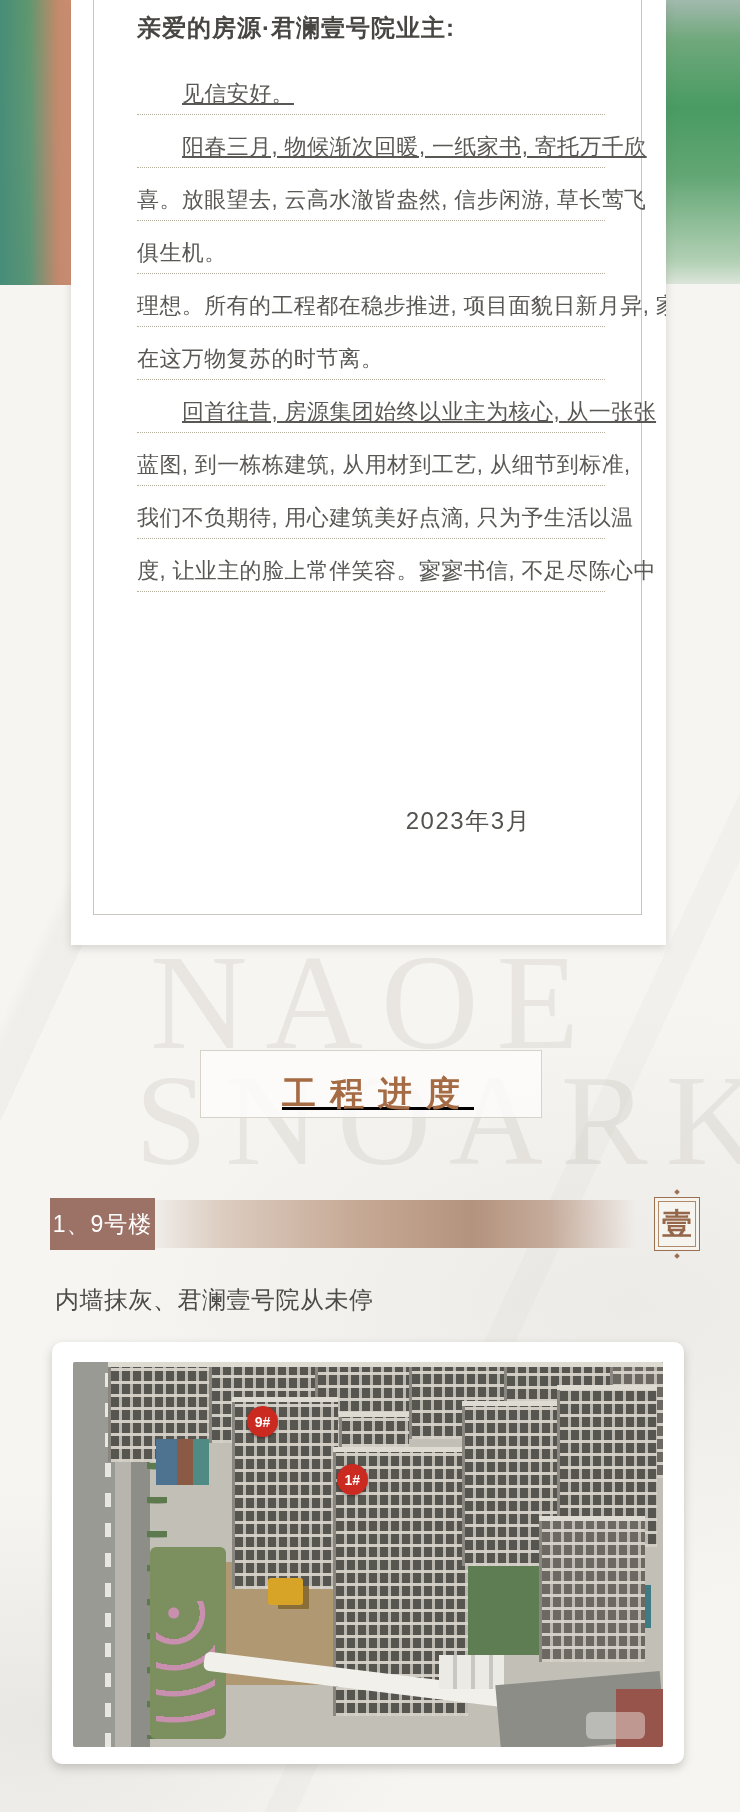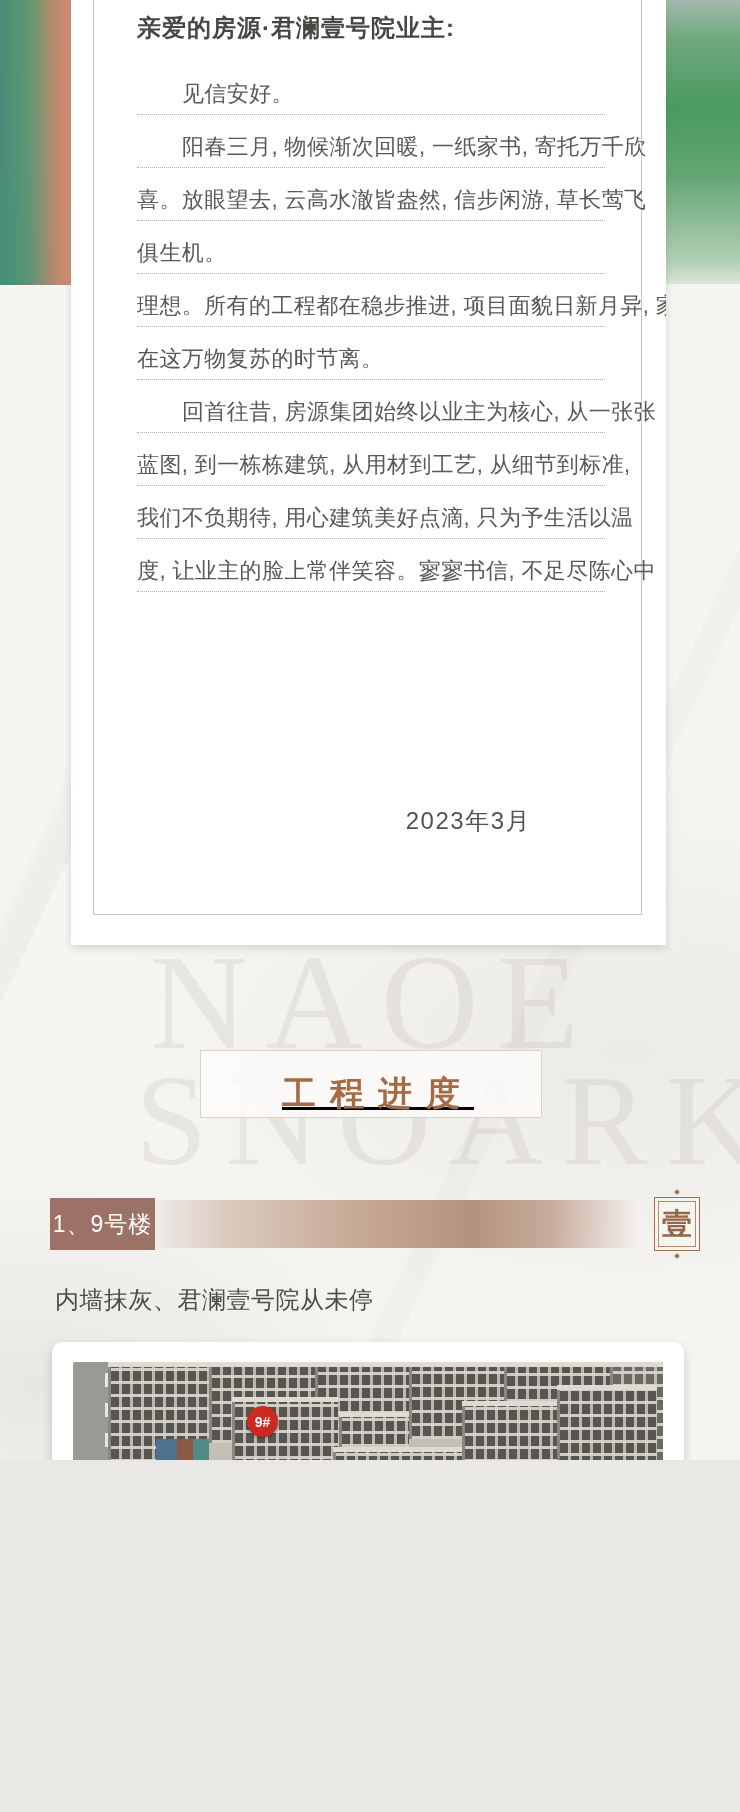--- a/index.html
+++ b/index.html
@@ -1,16 +1,16 @@
 <!DOCTYPE html>
 <html><head>
 <meta charset="utf-8">
 <style>
   html,body{margin:0;padding:0;background:#e9e8e5;}
-  #page{position:relative;width:740px;height:1460px;margin:0 auto;overflow:hidden;
+  #page{position:relative;width:740px;height:1812px;margin:0 auto;overflow:hidden;
         font-family:"Liberation Sans","DejaVu Sans",sans-serif;
         background:
           radial-gradient(900px 500px at 85% 72%, rgba(190,188,182,.18), transparent 60%),
           radial-gradient(700px 420px at 5% 95%, rgba(185,182,175,.22), transparent 55%),
           linear-gradient(115deg, rgba(200,198,192,.10) 0 2%, transparent 2% 30%, rgba(195,192,186,.12) 31% 33%, transparent 33% 70%, rgba(200,197,190,.10) 70% 72%, transparent 72%),
           #f6f5f2;}
   
   .strip{position:absolute;top:0;}
   #strip-left{left:0;width:73px;height:285px;
      background:
@@ -24,21 +24,21 @@
   #letter-card{position:absolute;left:71px;top:0;width:595px;height:945px;background:#ffffff;
      box-shadow:0 3px 8px rgba(120,115,105,.25);overflow:hidden;}
   #letter-border{position:absolute;left:22px;top:-6px;width:549px;height:921px;
      border:1px solid #c9c5bd;box-sizing:border-box;}
   #letter-salutation{position:absolute;left:66px;top:12px;font-size:24px;font-weight:600;
      color:#474643;letter-spacing:1px;}
   #letter-body{position:absolute;left:66px;top:62px;width:468px;}
   .letter-line{height:53px;display:flex;align-items:flex-end;box-sizing:border-box;
      padding-bottom:5px;border-bottom:1px dotted #b6af9f;
      font-size:22px;color:#595854;letter-spacing:.4px;white-space:nowrap;}
-  .letter-line.indent{padding-left:45px;}
+  .letter-line.indent{padding-left:45px;text-decoration:underline;}
   #letter-sign{position:absolute;right:135px;top:800px;text-align:right;
      font-size:24px;color:#53524e;letter-spacing:1.5px;line-height:42px;}
   
   .wm{position:absolute;font-family:"Liberation Serif","DejaVu Serif",serif;
       color:#a89f8e;opacity:.16;letter-spacing:18px;pointer-events:none;}
   #wm1{left:150px;top:925px;font-size:135px;}
   #wm2{left:135px;top:1045px;font-size:130px;}
   
   #section-box{position:absolute;left:200px;top:1050px;width:340px;height:66px;
      border:1px solid #d8d2c8;background:rgba(253,252,250,.85);

